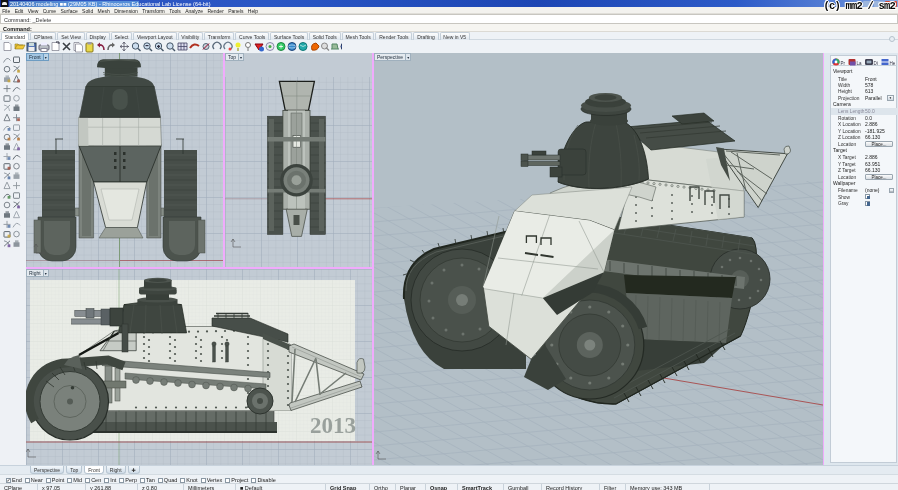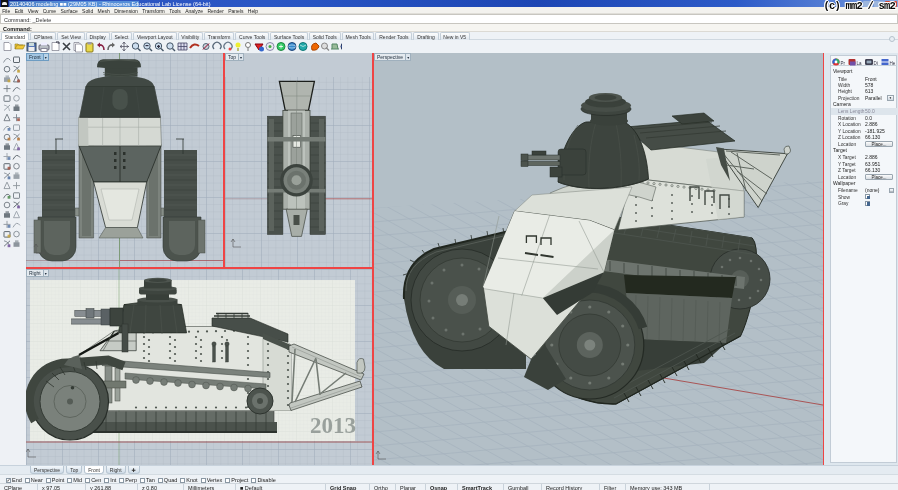--- a/index.html
+++ b/index.html
@@ -24,21 +24,21 @@
   font-size:5.5px; line-height:6px; color:#333; padding:2px 0 0 3px; }
 #cmdline { position:absolute; left:0; top:24px; width:898px; height:8px; background:#f6f5f1;
   font-size:5.5px; line-height:6px; font-weight:bold; color:#111; padding:2px 0 0 3px; border-bottom:1px solid #dcdad4;}
 #tabrow { position:absolute; left:0; top:32px; width:898px; height:8px; background:#eef2f6; border-bottom:1px solid #cfd8e0; font-size:0; }
 #tabrow span { display:inline-block; font-size:5px; line-height:5.5px; color:#333; padding:1.5px 2.8px 0 2.8px; border-radius:2px 2px 0 0;
   background:linear-gradient(#fdfdfd,#dee6ee); border:1px solid #c4cfd9; border-bottom:none; margin-left:1px; height:7.5px; vertical-align:top;}
 #tabrow span.act { background:#fff; font-weight:normal; }
 #toolbar { position:absolute; left:0; top:40px; width:898px; height:13px; background:#eef2f6; }
 #toolbar svg { position:absolute; left:2px; top:1px; }
 #tbright { position:absolute; right:3px; top:36px; width:6px; height:6px; border:1px solid #b6c2cc; border-radius:50%; background:#e8eef4;}
-#main { position:absolute; left:0; top:53px; width:898px; height:412px; background:#ef4444; }
+#main { position:absolute; left:0; top:53px; width:898px; height:412px; background:#f0abfc; }
 #lefttools { position:absolute; left:0; top:53px; width:26px; height:412px; background:#eef1f5; }
 #rightpanel { position:absolute; left:824px; top:53px; width:74px; height:412px; background:#dee7ee; }
 #panelinner { position:absolute; left:6px; top:2px; width:67px; height:408px; background:#f4f7fa; border:1px solid #c2ccd6; }
 .vp { position:absolute; }
 #vptabs { position:absolute; left:0; top:465px; width:898px; height:9px; background:#e4ebf1; border-top:1px solid #c7d2dc; font-size:0;}
 #vptabs span { display:inline-block; font-size:5px; line-height:6px; color:#333; padding:1px 3px 0 3px; margin-left:2px;
   background:linear-gradient(#f4f8fb,#cfdce8); border:1px solid #b8c6d2; border-radius:0 0 3px 3px; border-top:none; height:8px; vertical-align:top;}
 #vptabs span.act { background:#fff; }
 #vptabs { padding-left:28px; }
 #osnap { position:absolute; left:0; top:474px; width:898px; height:9px; background:#eef2f6; border-top:1px solid #d4dce2; font-size:5.5px; line-height:6px; color:#222; padding:1.5px 0 0 3px; }

